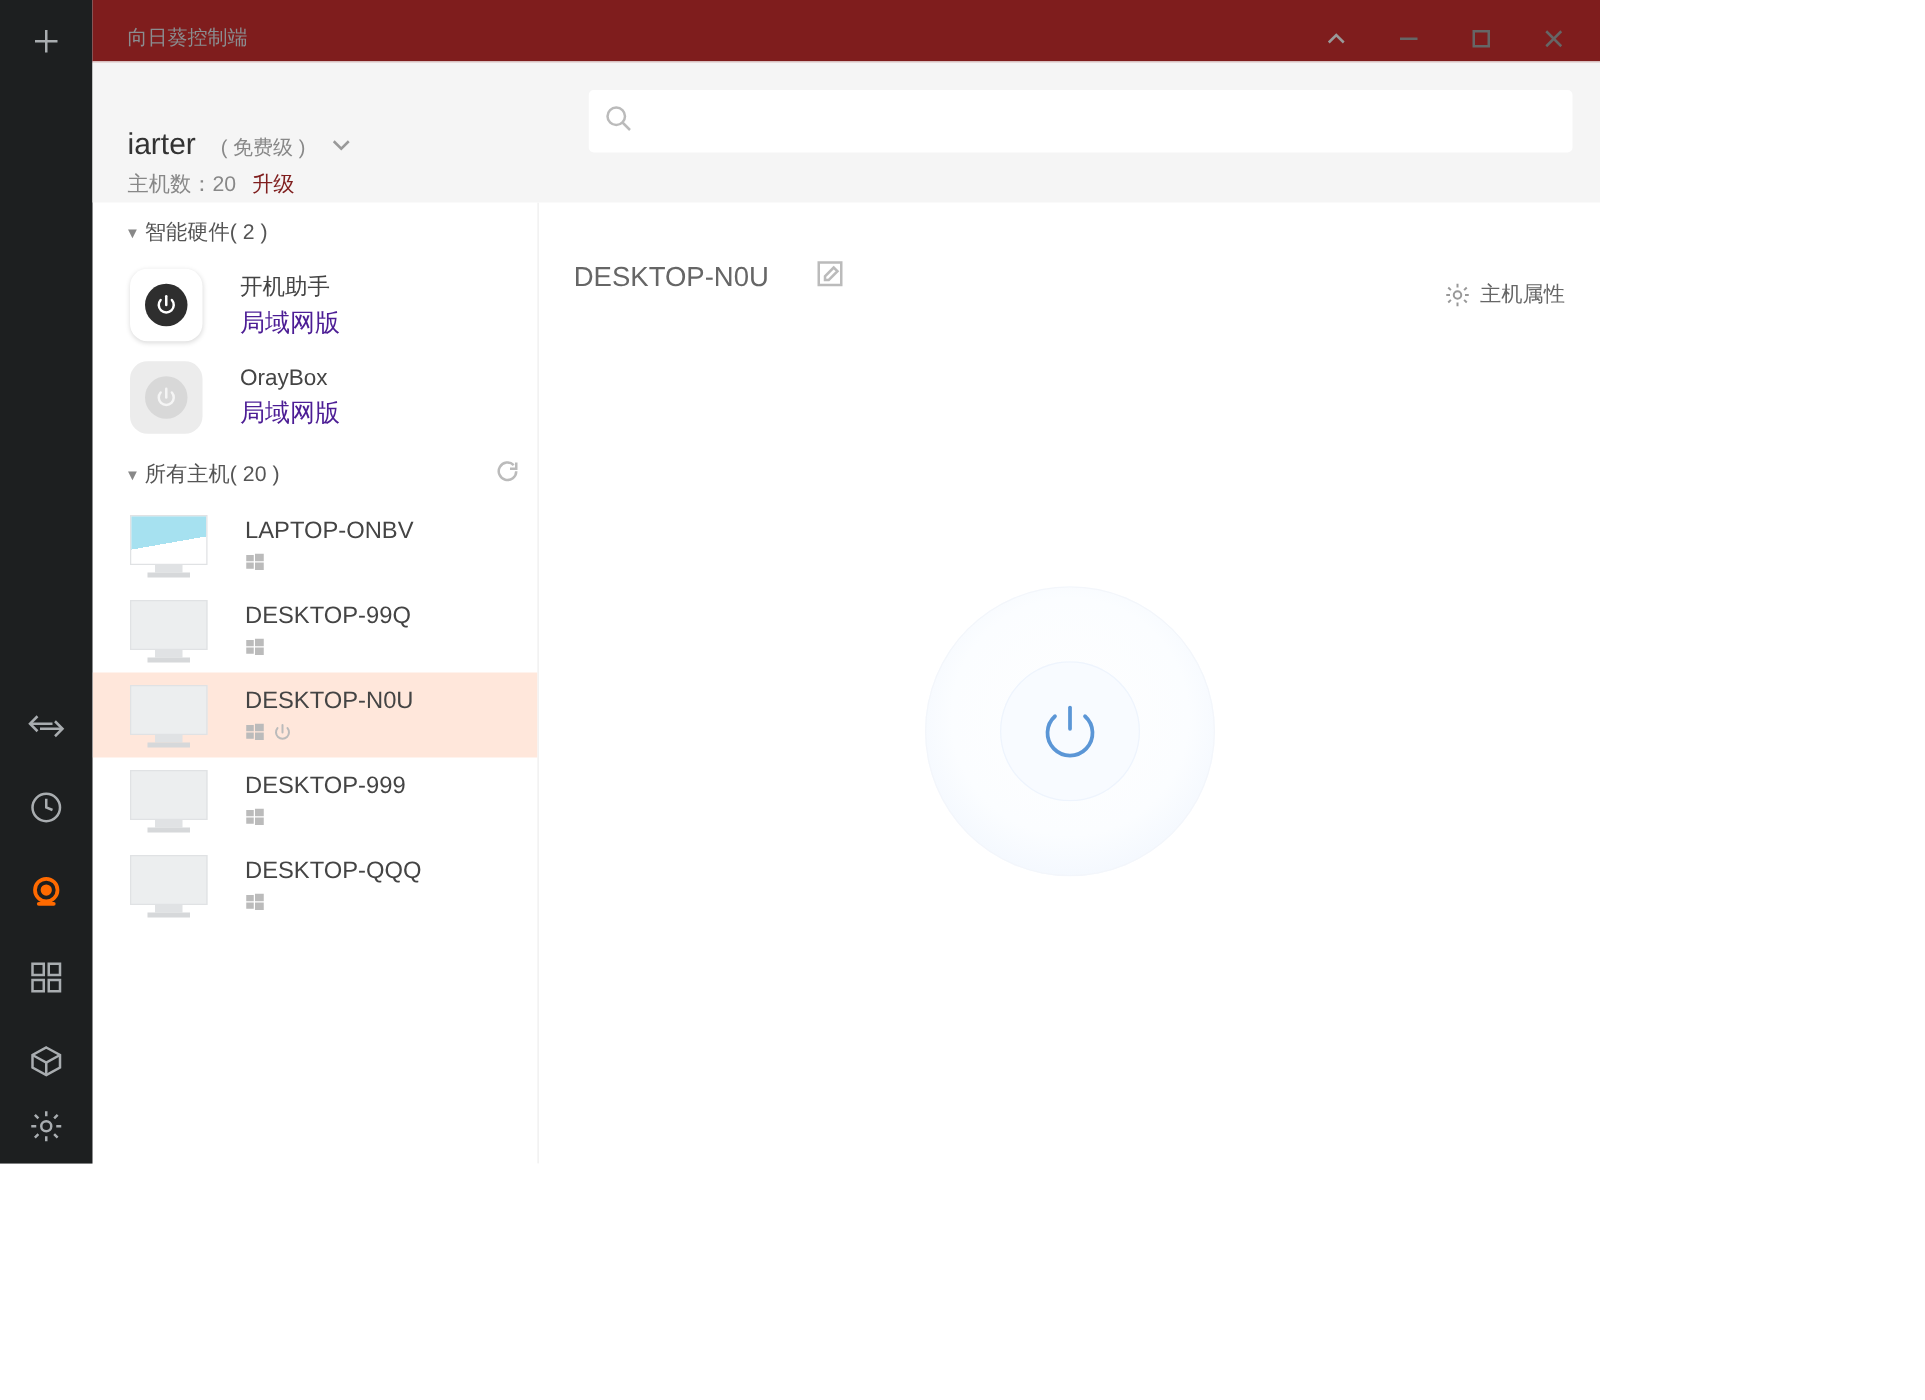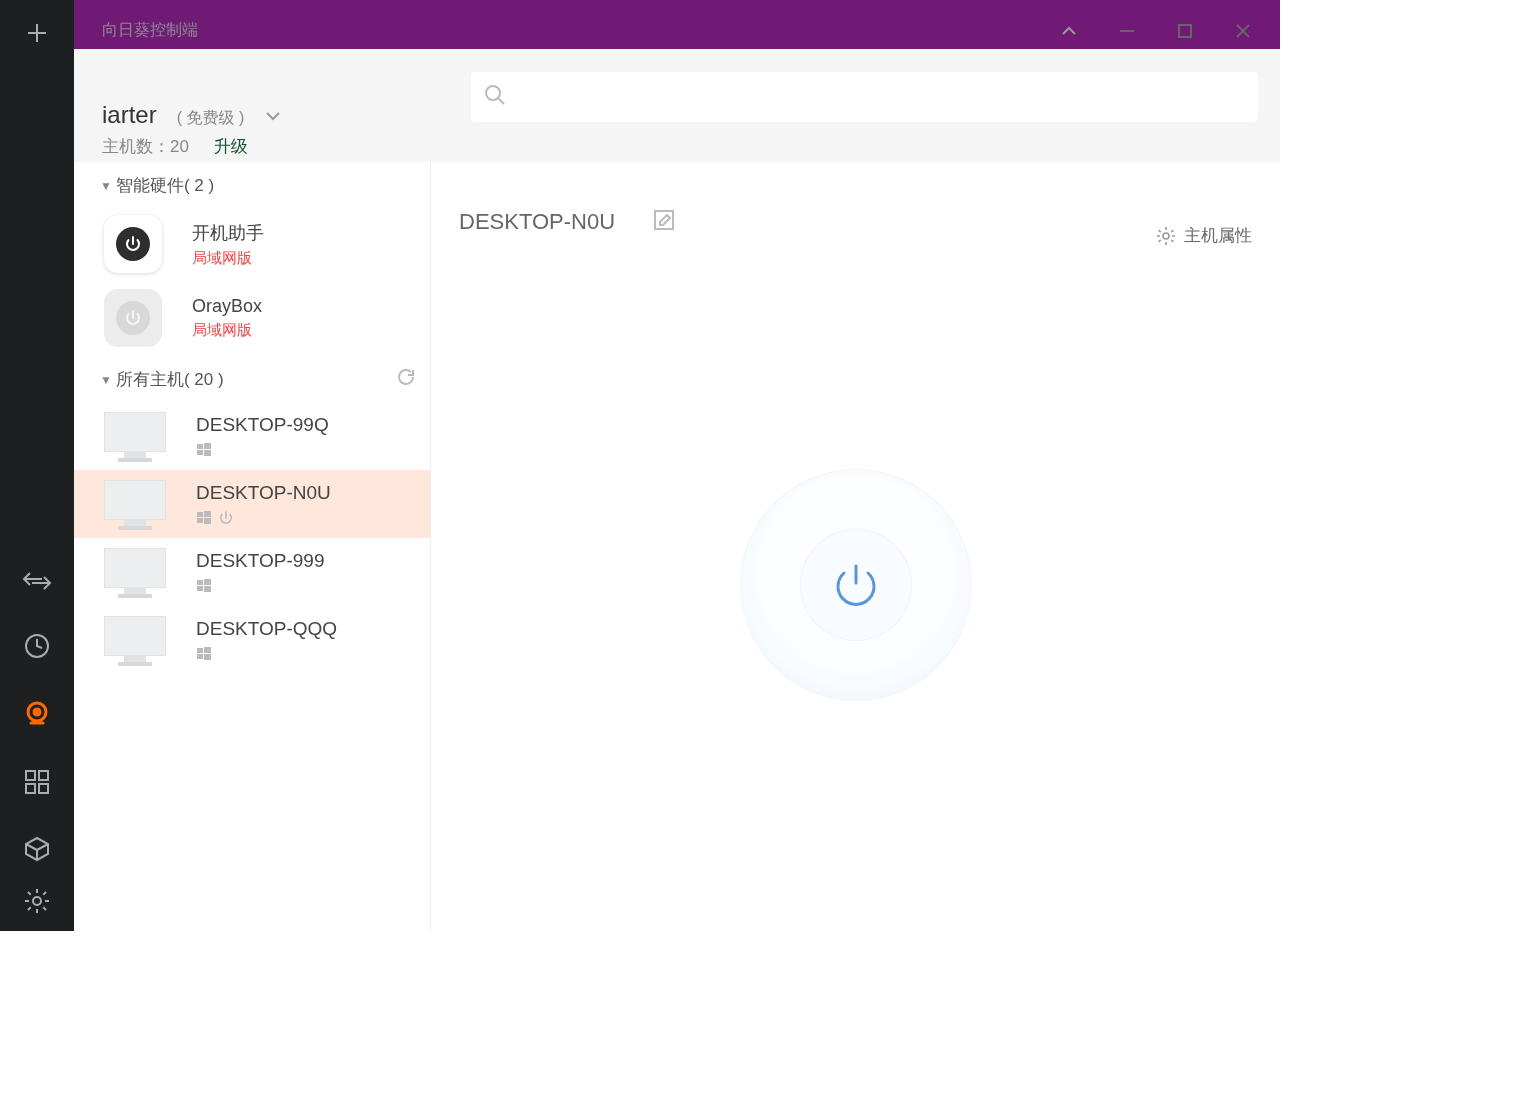--- a/index.html
+++ b/index.html
@@ -46,21 +46,21 @@
   .rail-active { color: #ff6a00; }
   
   
   .main {
     flex: 1;
     display: flex;
     flex-direction: column;
   }
   .titlebar {
     height: 50px;
-    background: #701a75;
+    background: #7f1d1d;
     border-bottom: 1px solid #f5f5f5;
     display: flex;
     align-items: center;
     justify-content: space-between;
     padding: 12px 8px 0 28px;
   }
   .titlebar .title {
     color: #8a8d90;
     font-size: 16px;
   }
@@ -91,21 +91,21 @@
     align-items: baseline;
     gap: 20px;
   }
   .user-name { font-size: 24px; color: #333; }
   .user-level { font-size: 16px; color: #888; margin-top: 36px;}
   .user-line2 {
     margin-top: 6px;
     font-size: 17px;
     color: #888;
   }
-  .user-line2 .upgrade { color: #14532d; margin-left: 20px; cursor: pointer;}
+  .user-line2 .upgrade { color: #7f1d1d; margin-left: 8px; cursor: pointer;}
   .chev-down-inline { color:#888; }
   .search-wrap {
     flex: 1;
     padding: 22px 22px 0 40px;
   }
   .search-box {
     width: 100%;
     height: 50px;
     background: #fff;
     border-radius: 4px;
@@ -161,21 +161,21 @@
     background:#fff;
   }
   .hw-icon.dark { box-shadow: 0 1px 4px rgba(0,0,0,0.15);}
   .hw-icon.light { background:#ececec;}
   .hw-icon .pwr-circle {
     width:34px;height:34px;border-radius:50%;
     background:#2e2e2e;display:flex;align-items:center;justify-content:center;color:#fff;
   }
   .hw-icon.light .pwr-circle { background:#d8d8d8; color:#f5f5f5;}
   .item-text .t1 { font-size: 18px; color:#444;}
-  .item-text .t2 { font-size: 15px; color:#ef4444; margin-top:4px;}
+  .item-text .t2 { font-size: 20px; color:#4c1d95; margin-top:4px;}
   
   .host-thumb {
     width:62px; height:52px;
     display:flex;flex-direction:column;align-items:center;justify-content:flex-end;
   }
   .host-thumb .screen{
     width:62px;height:40px;background:#eceeef;border:1px solid #e0e2e4;
   }
   .host-thumb.online .screen{
     background: linear-gradient(170deg,#a6e1f0 55%, #fff 55%);
@@ -377,20 +377,38 @@
         <span class="tri">▼</span>
         <span>所有主机( 20 )</span>
         <span class="refresh">
           <svg width="20" height="20" viewBox="0 0 20 20" fill="none" stroke="#bbb" stroke-width="2">
               <path d="M17 10a7 7 0 1 1-2.05-4.95"></path>
               <polyline points="17,3 17,8 12,8"></polyline>
             </svg>
         </span>
       </div>
       <div id="host-items">
+          <div class="host-item">
+    <div class="host-thumb online">
+      <div class="screen"></div>
+              <div class="stand"></div>
+              <div class="base"></div>
+    </div>
+    <div class="host-meta">
+      <div class="name">LAPTOP-ONBV</div>
+      <div class="os">
+                <svg width="16" height="16" viewBox="0 0 16 16" fill="#bbb">
+                  <rect x="1" y="2" width="6" height="5"></rect>
+                  <rect x="8" y="1" width="7" height="6"></rect>
+                  <rect x="1" y="8" width="6" height="5"></rect>
+                  <rect x="8" y="8" width="7" height="6"></rect>
+                </svg>
+              </div>
+    </div>
+          </div>
           <div class="host-item">
     <div class="host-thumb ">
       <div class="screen"></div>
               <div class="stand"></div>
               <div class="base"></div>
     </div>
     <div class="host-meta">
       <div class="name">DESKTOP-99Q</div>
       <div class="os">
                 <svg width="16" height="16" viewBox="0 0 16 16" fill="#bbb">

